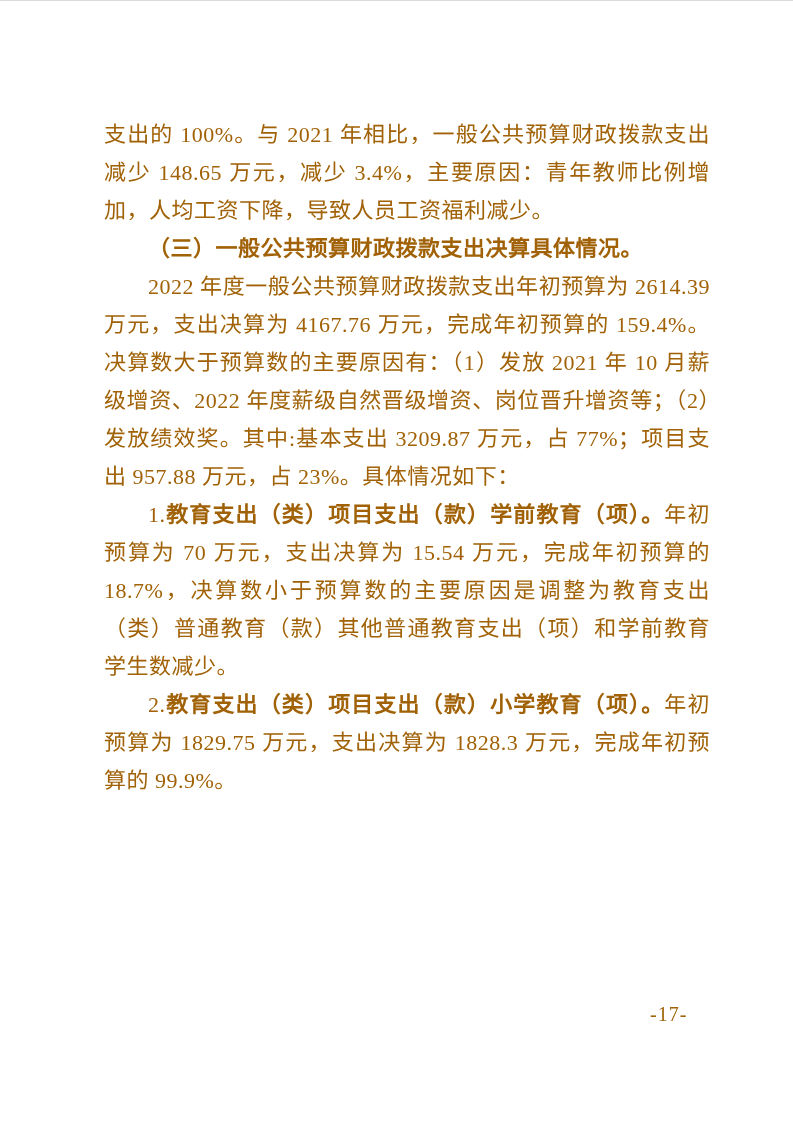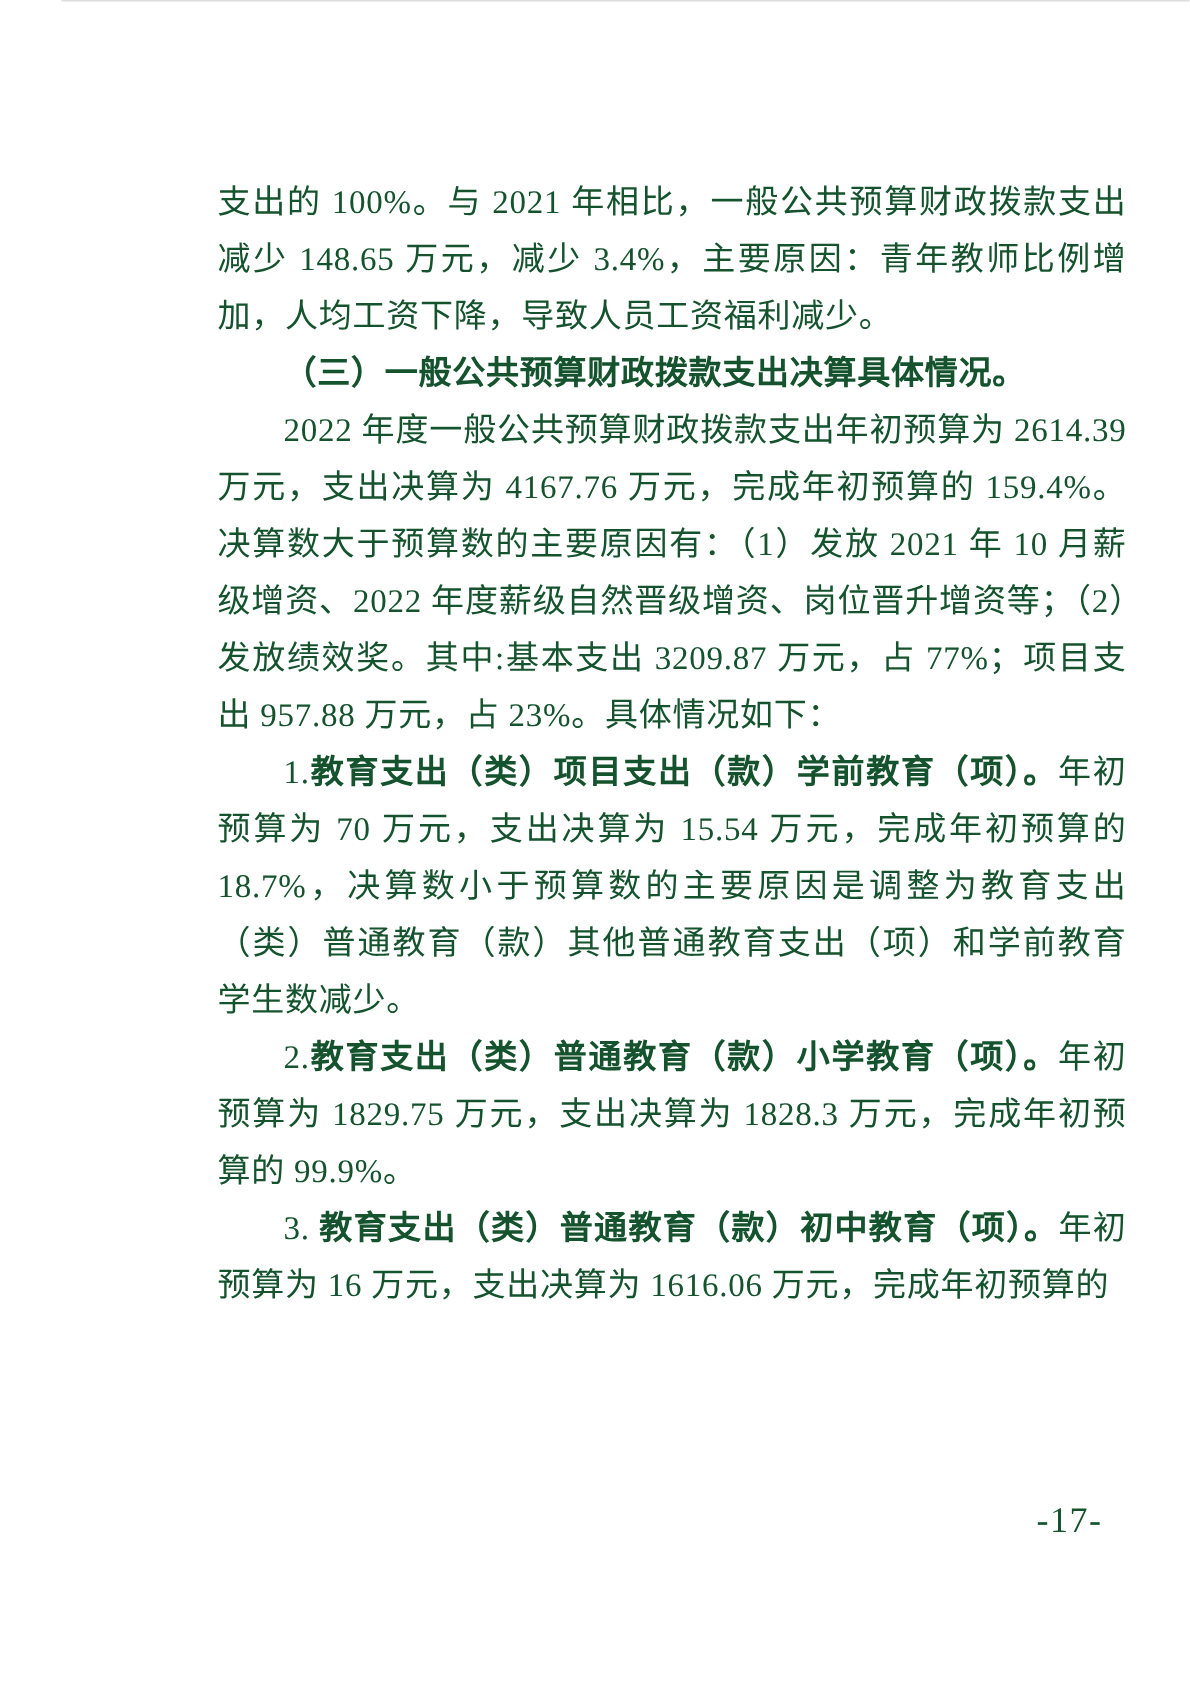--- a/index.html
+++ b/index.html
@@ -42,32 +42,31 @@
   .para.indent {
     text-indent: 2em;
   }
   .run-bold {
     font-weight: 700;
   }
   .page-number {
     position: absolute;
     left: 650px;
     top: 1001px;
-    font-size: 24px;
+    font-size: 20px;
     line-height: 26px;
     letter-spacing: 1px;
   }
 </style>
 </head>
 <body>
 
-<div class="page" style="background: rgb(255, 255, 255); color: #14532d; margin-left: 41px;">
+<div class="page" style="background: rgb(255, 255, 255); color: #a16207;">
   <div class="page-top-edge" style="background: rgb(220, 220, 220);"></div>
   <main class="doc-body">
       <p class="para"><span class="run-regular">支出的 100%。与 2021 年相比，一般公共预算财政拨款支出减少 148.65 万元，减少 3.4%，主要原因：青年教师比例增加，人均工资下降，导致人员工资福利减少。</span></p>
       <p class="para indent"><span class="run-bold">（三）一般公共预算财政拨款支出决算具体情况。</span></p>
       <p class="para indent"><span class="run-regular">2022 年度一般公共预算财政拨款支出年初预算为 2614.39 万元，支出决算为 4167.76 万元，完成年初预算的 159.4%。决算数大于预算数的主要原因有：（1）发放 2021 年 10 月薪级增资、2022 年度薪级自然晋级增资、岗位晋升增资等；（2）发放绩效奖。其中:基本支出 3209.87 万元，占 77%；项目支出 957.88 万元，占 23%。具体情况如下：</span></p>
       <p class="para indent"><span class="run-regular">1.</span><span class="run-bold">教育支出（类）项目支出（款）学前教育（项）。</span><span class="run-regular">年初预算为 70 万元，支出决算为 15.54 万元，完成年初预算的 18.7%，决算数小于预算数的主要原因是调整为教育支出（类）普通教育（款）其他普通教育支出（项）和学前教育学生数减少。</span></p>
-      <p class="para indent"><span class="run-regular">2.</span><span class="run-bold">教育支出（类）普通教育（款）小学教育（项）。</span><span class="run-regular">年初预算为 1829.75 万元，支出决算为 1828.3 万元，完成年初预算的 99.9%。</span></p>
-      <p class="para indent"><span class="run-regular">3. </span><span class="run-bold">教育支出（类）普通教育（款）初中教育（项）。</span><span class="run-regular">年初预算为 16 万元，支出决算为 1616.06 万元，完成年初预算的</span></p>
+      <p class="para indent"><span class="run-regular">2.</span><span class="run-bold">教育支出（类）项目支出（款）小学教育（项）。</span><span class="run-regular">年初预算为 1829.75 万元，支出决算为 1828.3 万元，完成年初预算的 99.9%。</span></p>
     </main>
   <div class="page-number">-17-</div>
 </div>
 
 </body></html>

